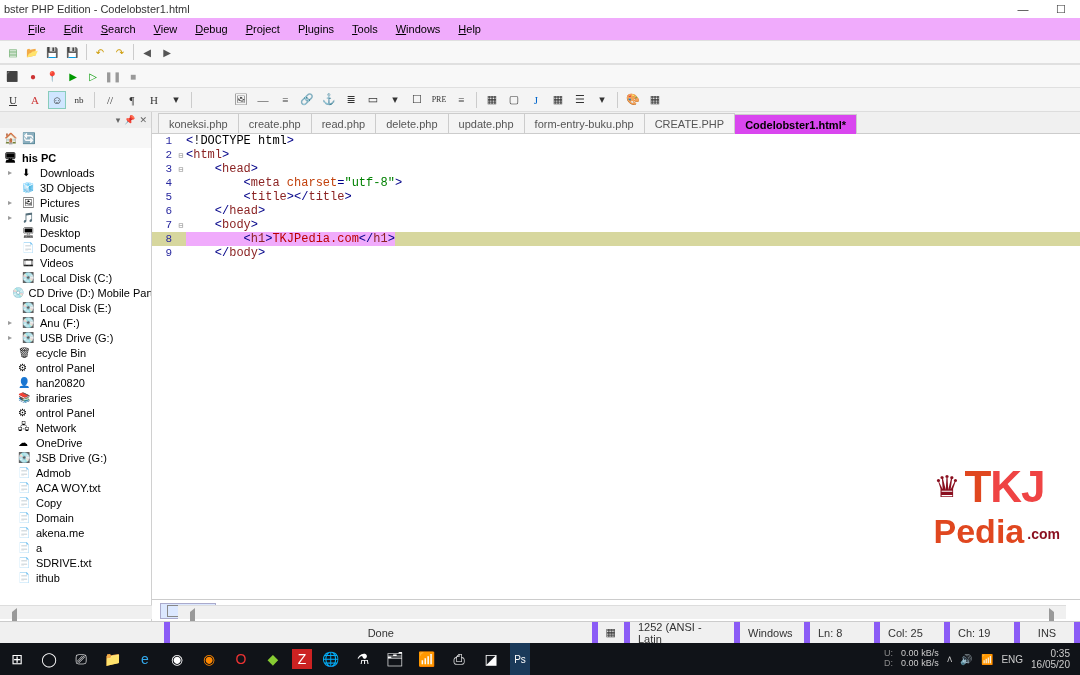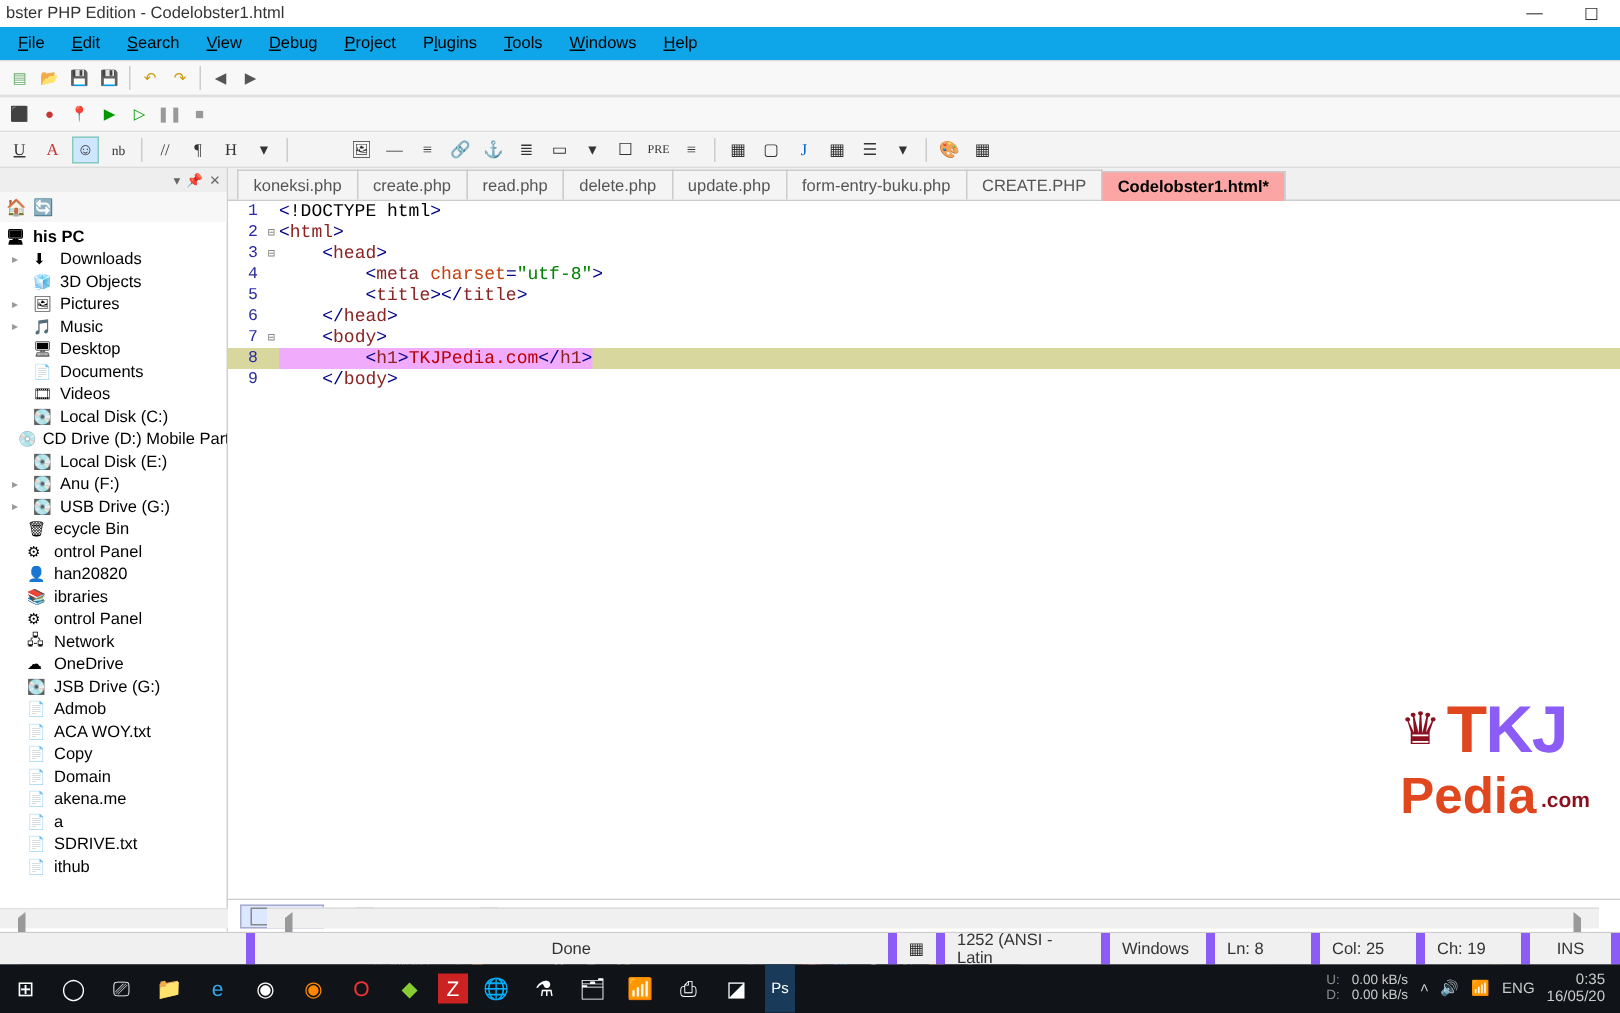--- a/index.html
+++ b/index.html
@@ -1,21 +1,21 @@
 <!DOCTYPE html>
 <html><head>
 <meta charset="utf-8">
 <style>
   * { box-sizing: border-box; margin: 0; padding: 0; }
   body { font-family: "Segoe UI", Tahoma, sans-serif; font-size: 11px; background: #f0f0f0; width: 1080px; height: 675px; overflow: hidden; position: relative; }
   .titlebar { height: 18px; background: #fff; display: flex; align-items: center; padding: 0 4px; }
   .titlebar .title { flex: 1; color: #333; font-size: 11px; }
   .titlebar .winbtns { display: flex; gap: 8px; }
   .winbtn { width: 30px; text-align: center; color: #333; }
-  .menubar { height: 22px; background: #0ea5e9; display: flex; align-items: center; padding-left: 4px; gap: 2px;}
+  .menubar { height: 22px; background: #f0abfc; display: flex; align-items: center; padding-left: 20px; gap: 2px;}
   .menubar .menu { padding: 2px 8px; cursor: default; }
   .menubar .menu u { text-decoration: underline; }
   .toolbar { height: 24px; background: #f8f8f8; border-top: 1px solid #e0e0e0; border-bottom: 1px solid #e0e0e0; display: flex; align-items: center; padding: 0 4px; gap: 2px; }
   .tbic { width: 18px; height: 18px; display: inline-flex; align-items: center; justify-content: center; font-size: 10px; color: #555; }
   .tbic.new { color: #6a6; }
   .tbic.save { color: #46d; }
   .tbic.undo { color: #c90; }
   .tbic.play { color: #090; }
   .tbic.stop { color: #999; }
   .tbic.red { color: #c33; }
@@ -30,21 +30,21 @@
   .sidebar .ic { width:14px; height:14px; display:inline-flex; align-items:center; justify-content:center; }
   .tree { flex:1; overflow:auto; padding:2px 0; }
   .tree-row { display:flex; align-items:center; height:15px; padding:0 4px; gap:4px; white-space:nowrap; }
   .tree-row.l1 { padding-left:8px; }
   .tree-row.bold { font-weight:bold; }
   .tree-ic { width:14px; font-size:10px; }
   .tree-exp { width:10px; color:#999; font-size:8px; }
   .editor { flex:1; display:flex; flex-direction:column; background:#fff; position:relative; }
   .tabs { height:22px; background:#f0f0f0; border-bottom:1px solid #ccc; display:flex; align-items:flex-end; padding-left:6px; }
   .tab { height:20px; padding:0 10px; display:flex; align-items:center; font-size:11px; color:#555; border:1px solid #ccc; border-bottom:none; background:#f4f4f4; margin-right:-1px; }
-  .tab.active { background:#fca5a5; color:#000; font-weight:bold; position:relative; top:1px;margin-top:12px; }
+  .tab.active { background:#d946ef; color:#000; font-weight:bold; position:relative; top:1px;margin-top:12px; }
   .code { flex:1; font-family:"Courier New", monospace; font-size:12px; overflow:auto; position:relative; background:#fff; }
   .line { display:flex; min-height:14px; align-items:center; }
   .gutter { width:24px; text-align:right; color:#2a2aa0; padding-right:4px; font-size:11px; user-select:none; }
   .fold { width:10px; color:#888; font-size:8px; text-align:center; user-select:none; }
   .src { white-space:pre; }
   .tok-doctype { color:#000; }
   .tok-tag { color:#8b2323; }
   .tok-tagbr { color:#008; }
   .tok-attr { color:#c2410c; }
   .tok-val { color:#008000; }
@@ -64,21 +64,21 @@
   .tray .net { text-align:right; line-height:1.1; font-size:9px;}
   .tray .net .lbl { color:#8c8c8c; }
   .scrollbar-h { position:absolute; left:0; right:14px; bottom:2px; height:14px; background:#f0f0f0; border-top:1px solid #ddd;}
   .scrollbar-h::before, .scrollbar-h::after { content:""; position:absolute; top:2px; width:10px; height:10px; }
   .scrollbar-h::before { left:2px; border-right:5px solid #999; border-top:4px solid transparent; border-bottom:4px solid transparent;}
   .scrollbar-h::after { right:2px; border-left:5px solid #999; border-top:4px solid transparent; border-bottom:4px solid transparent;}
   .watermark { position:absolute; right:20px; bottom:70px; pointer-events:none; text-align:left; }
   .watermark .line1 { display:flex; align-items:center; gap:4px; }
   .watermark .crown { color:#8a0f1f; font-size:30px; line-height:1;}
   .watermark .t1 { color:#e0471f; font-size:44px; font-weight:800; letter-spacing:-1px; }
-  .watermark .t1b { color:#8b5cf6; font-size:44px; font-weight:800; letter-spacing:-1px; }
+  .watermark .t1b { color:#ef4444; font-size:44px; font-weight:800; letter-spacing:-1px; }
   .watermark .t2 { color:#e0471f; font-size:34px; font-weight:800; margin-top:-8px; }
   .watermark .t3 { color:#8a0f1f; font-size:14px; font-weight:700; position:relative; top:-4px; }
 </style>
 </head>
 <body>
 
 <div class="titlebar">
   <span class="title">bster PHP Edition - Codelobster1.html</span>
   <div class="winbtns">
     <span class="winbtn">—</span>

